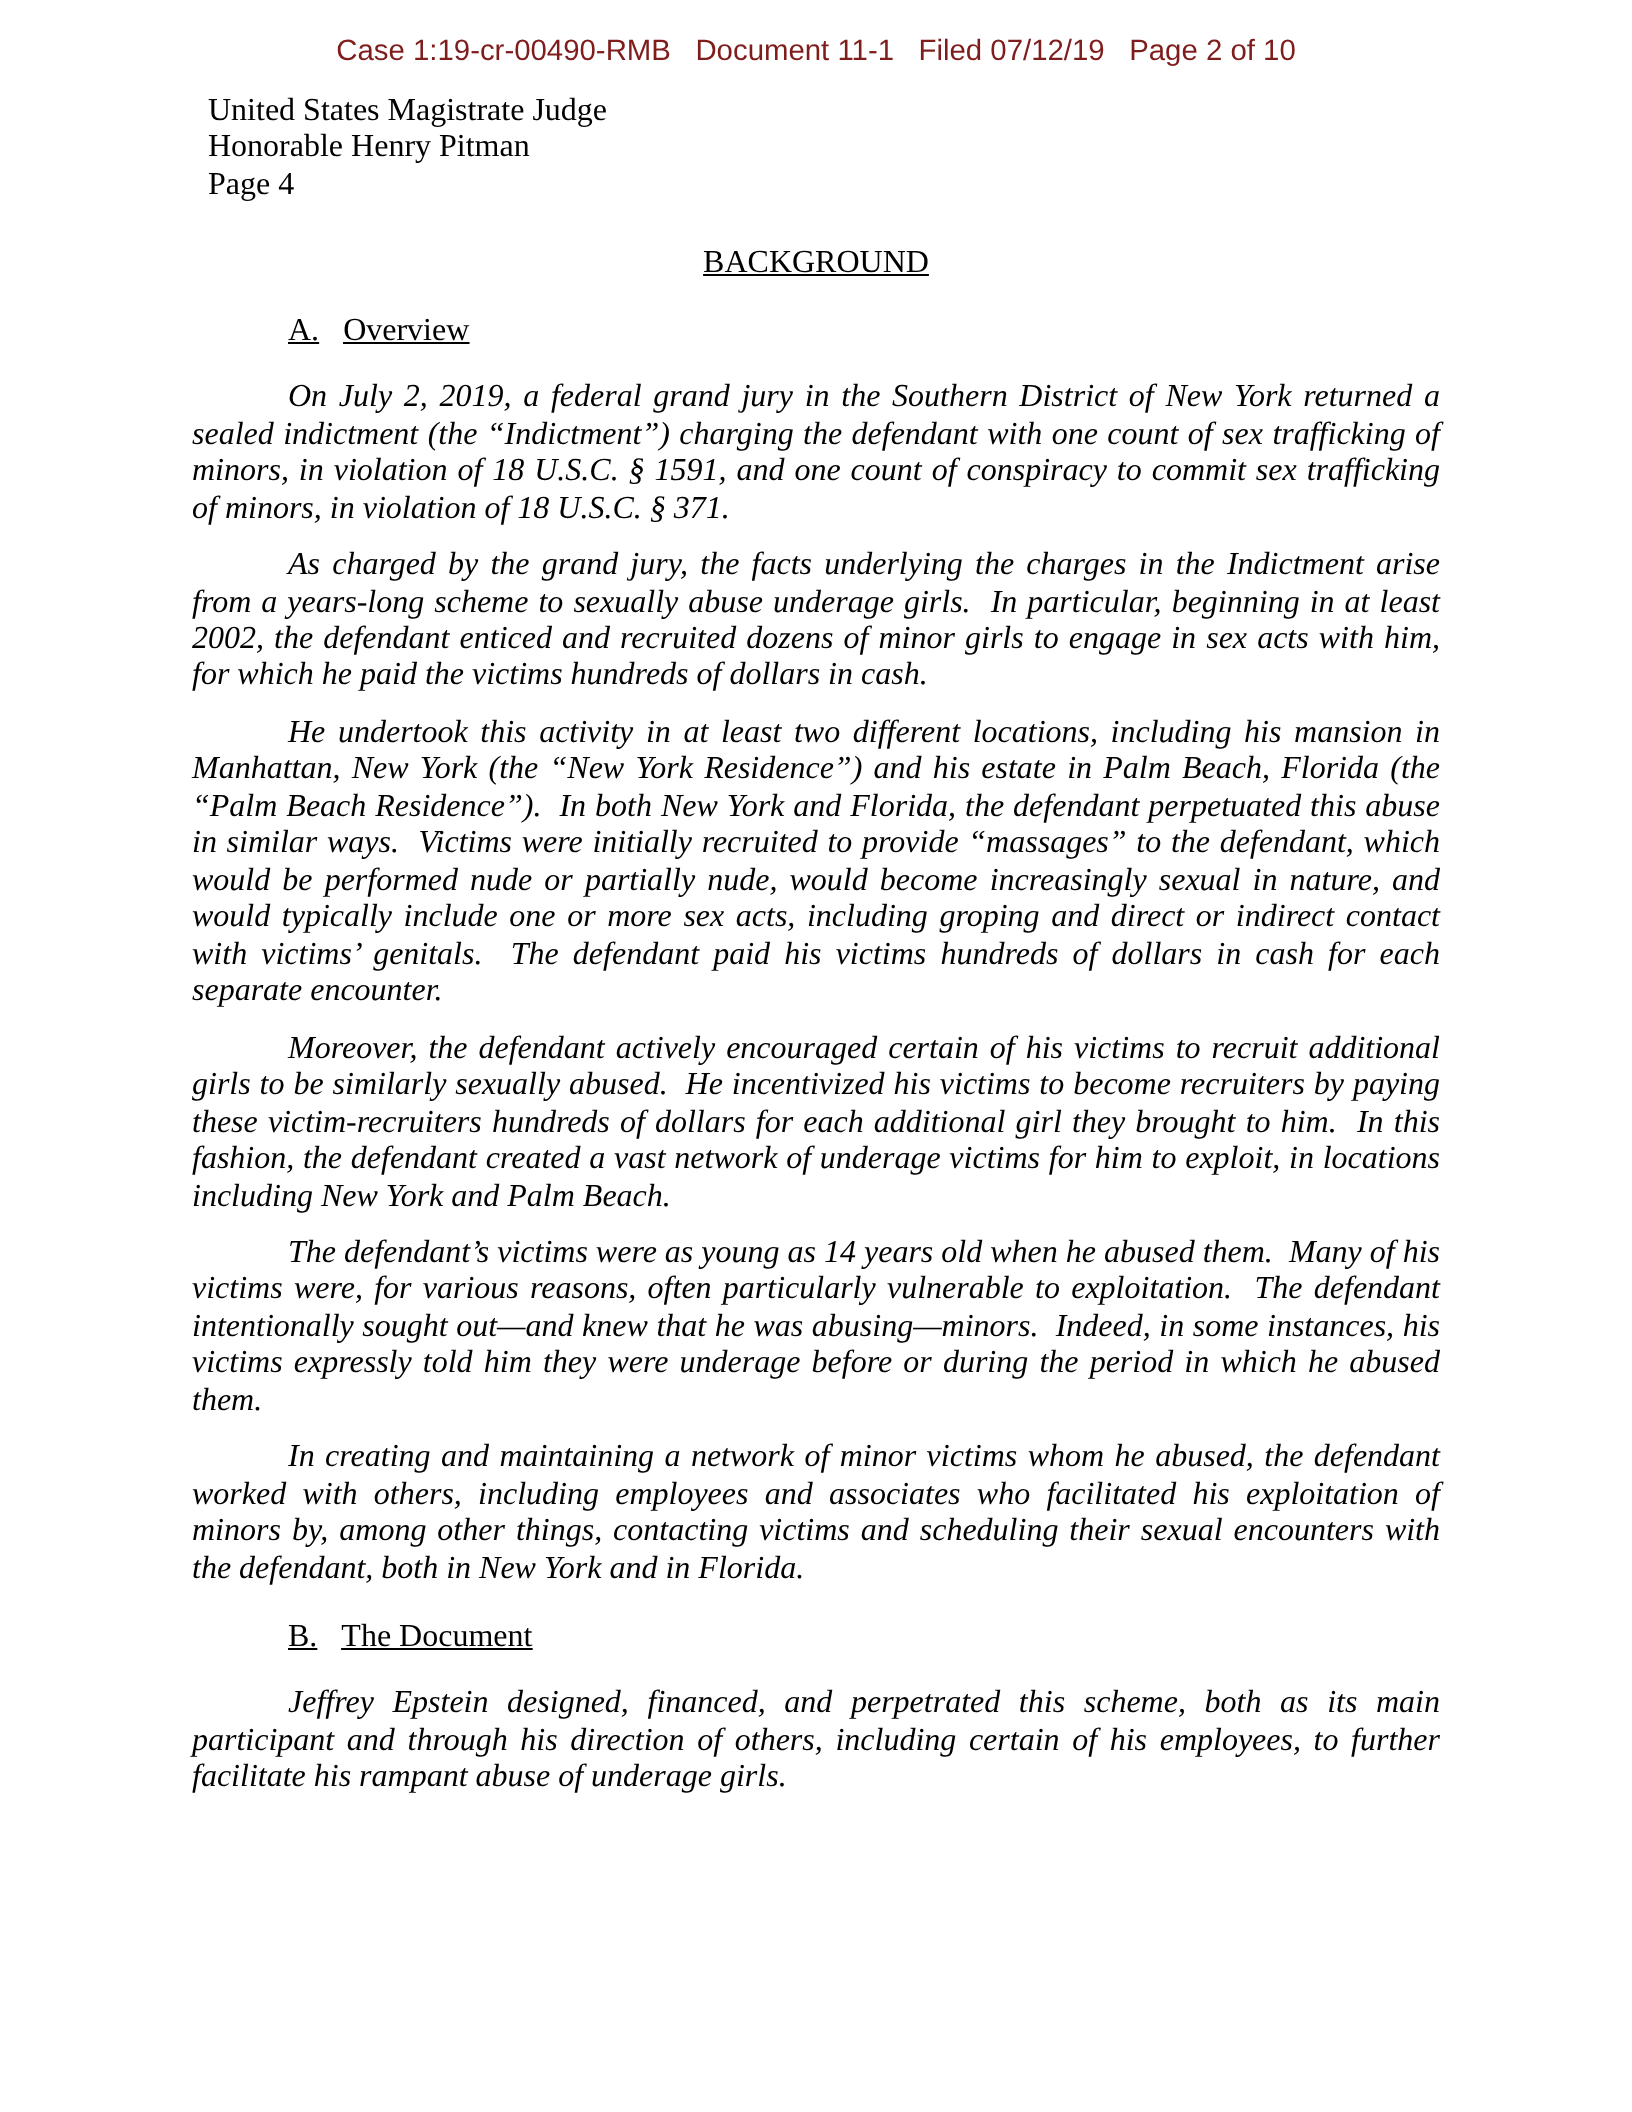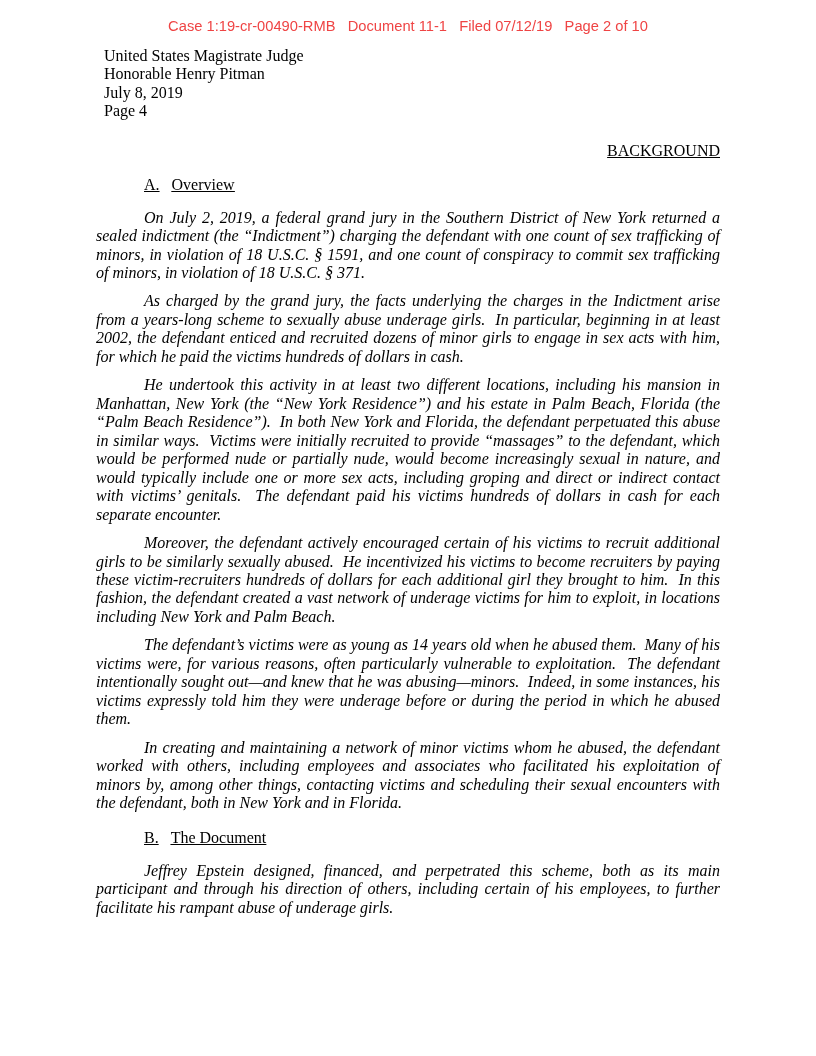--- a/index.html
+++ b/index.html
@@ -28,21 +28,21 @@
     margin-bottom: 13px;
   }
   .address-block {
     margin-left: 8px;
     line-height: 1.15;
   }
   .address-block div {
     margin: 0;
   }
   .doc-title {
-    text-align: right;
+    text-align: center;
     margin-top: 21px;
     margin-bottom: 15px;
   }
   .doc-title .u {
     text-decoration: underline;
   }
   .section-heading {
     margin: 16px 0 15px 48px;
     text-decoration: underline;
   }
@@ -59,26 +59,25 @@
     line-height: 1.155;
     white-space: pre-wrap;
     font-style: italic;
   }
 </style>
 </head>
 <body>
 
 <div class="page">
 
-  <div class="case-header" style="color: #ef4444;">Case 1:19-cr-00490-RMB   Document 11-1   Filed 07/12/19   Page 2 of 10</div>
+  <div class="case-header" style="color: #7f1d1d;">Case 1:19-cr-00490-RMB   Document 11-1   Filed 07/12/19   Page 2 of 10</div>
 
   <div class="address-block">
     <div>United States Magistrate Judge</div>
     <div>Honorable Henry Pitman</div>
-    <div>July 8, 2019</div>
     <div>Page 4</div>
   </div>
 
   <div class="doc-title">
     <span class="u">BACKGROUND</span>
   </div>
 
   <div class="section-heading">
     <span class="prefix">A.</span><span class="u">Overview</span>
   </div>

